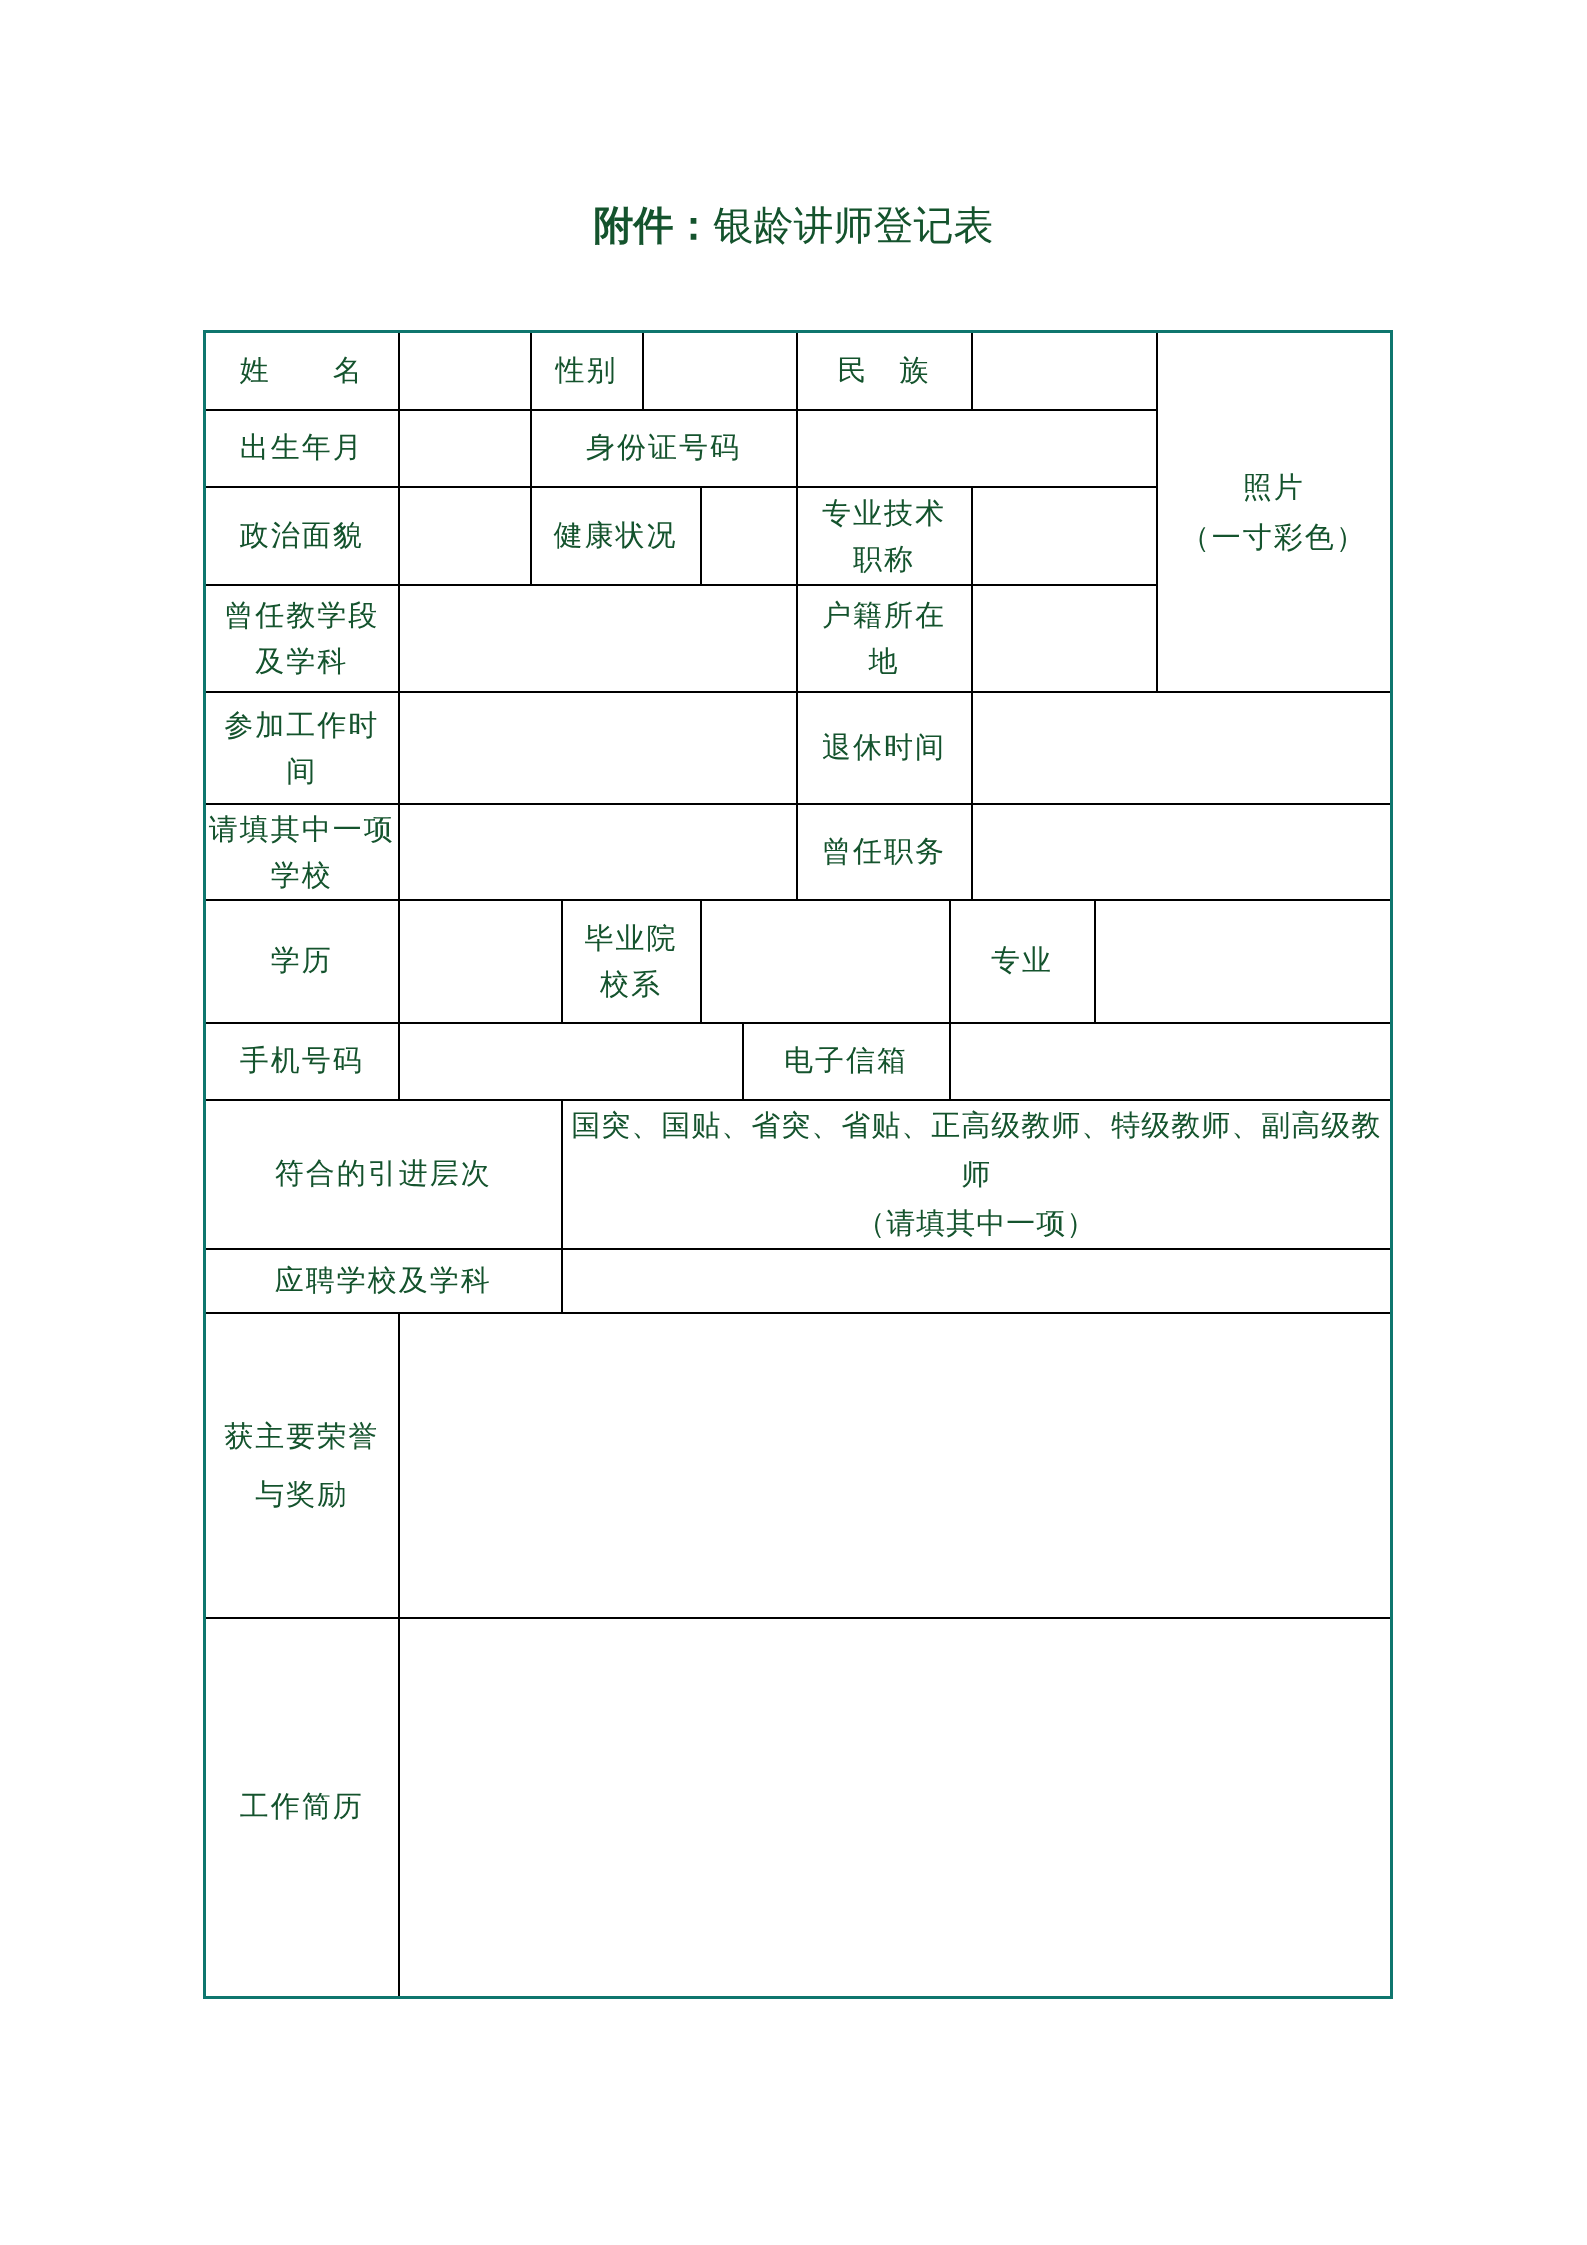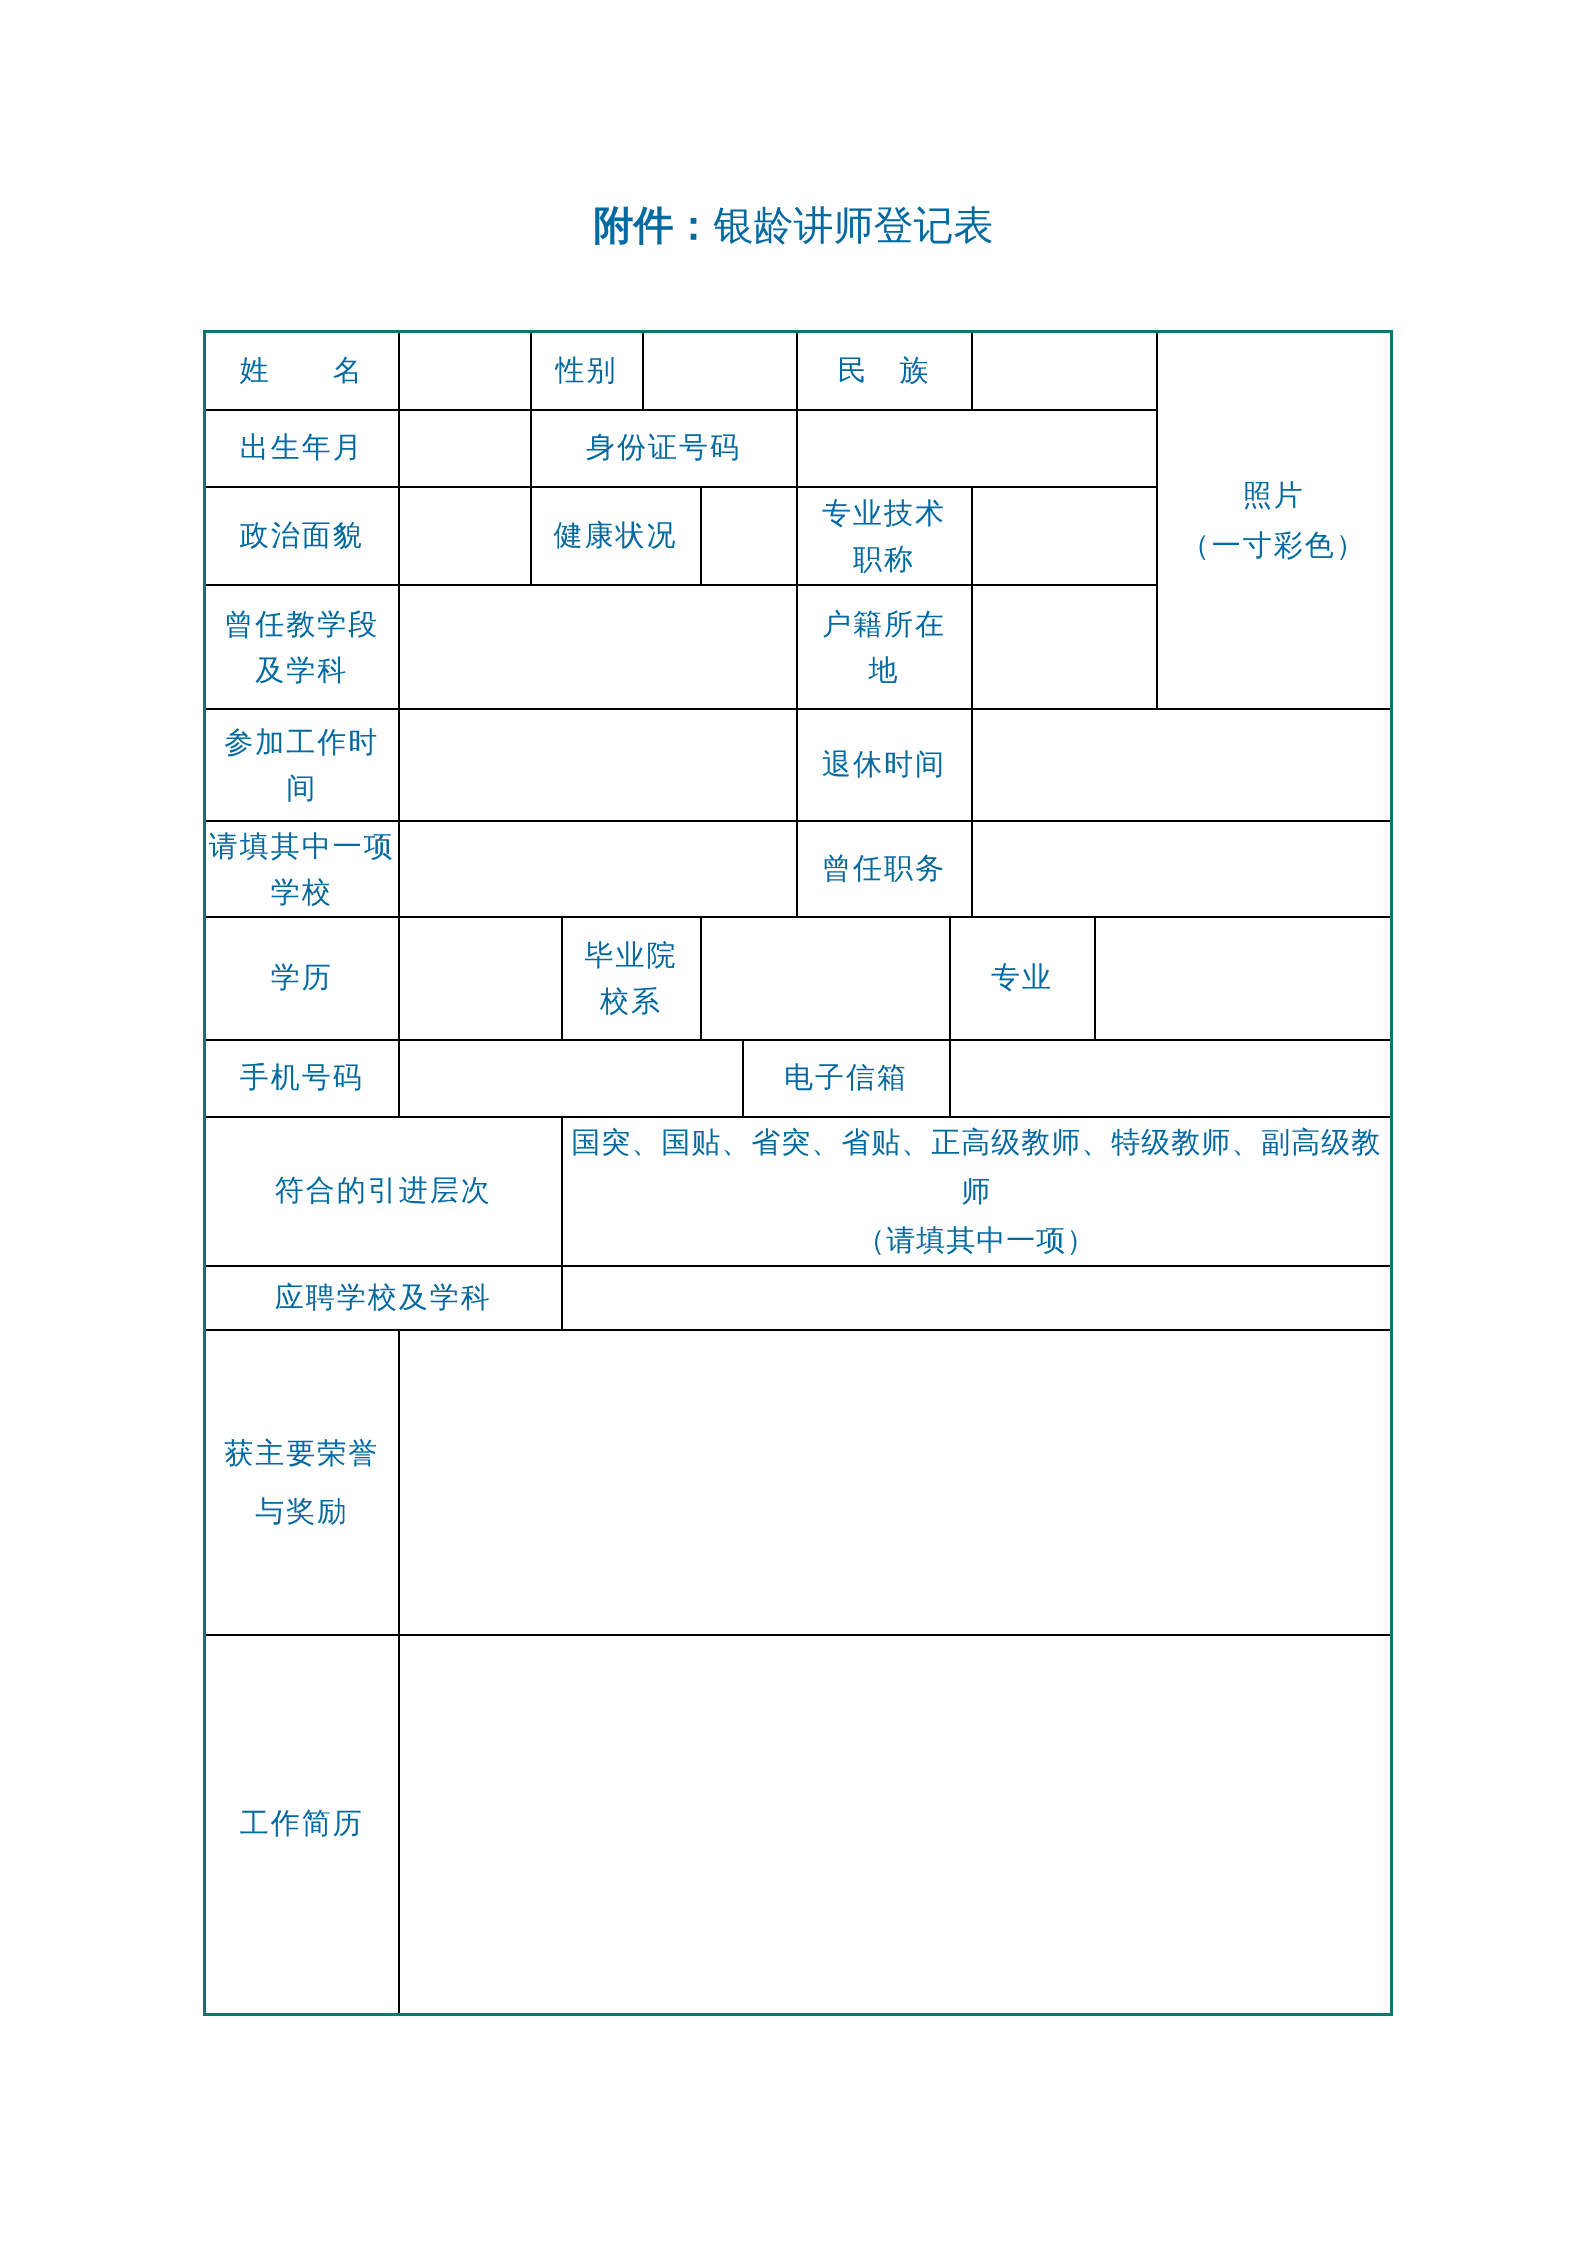--- a/index.html
+++ b/index.html
@@ -6,21 +6,21 @@
     margin: 0;
     padding: 0;
     background: #ffffff;
   }
   .page {
     position: relative;
     width: 1587px;
     height: 2245px;
     background: #ffffff;
     font-family: "Liberation Serif", "DejaVu Serif", serif;
-    color: #0369a1;
+    color: #14532d;
     overflow: hidden;
     text-decoration: underline;
   }
   .doc-title {
     position: absolute;
     top: 198px;
     left: 0;
     width: 100%;
     text-align: center;
     font-size: 40px;
@@ -116,21 +116,21 @@
       <td></td>
       <td colspan="3">健康状况</td>
       <td colspan="2"></td>
       <td colspan="2" class="ml">
         <span>专业技术</span>
         <span>职称</span>
       </td>
       <td colspan="2"></td>
     </tr>
 
-    <tr style="height:124px">
+    <tr style="height:107px">
       <td class="ml">
         <span>曾任教学段</span>
         <span>及学科</span>
       </td>
       <td colspan="6"></td>
       <td colspan="2" class="ml">
         <span>户籍所在</span>
         <span>地</span>
       </td>
       <td colspan="2"></td>

